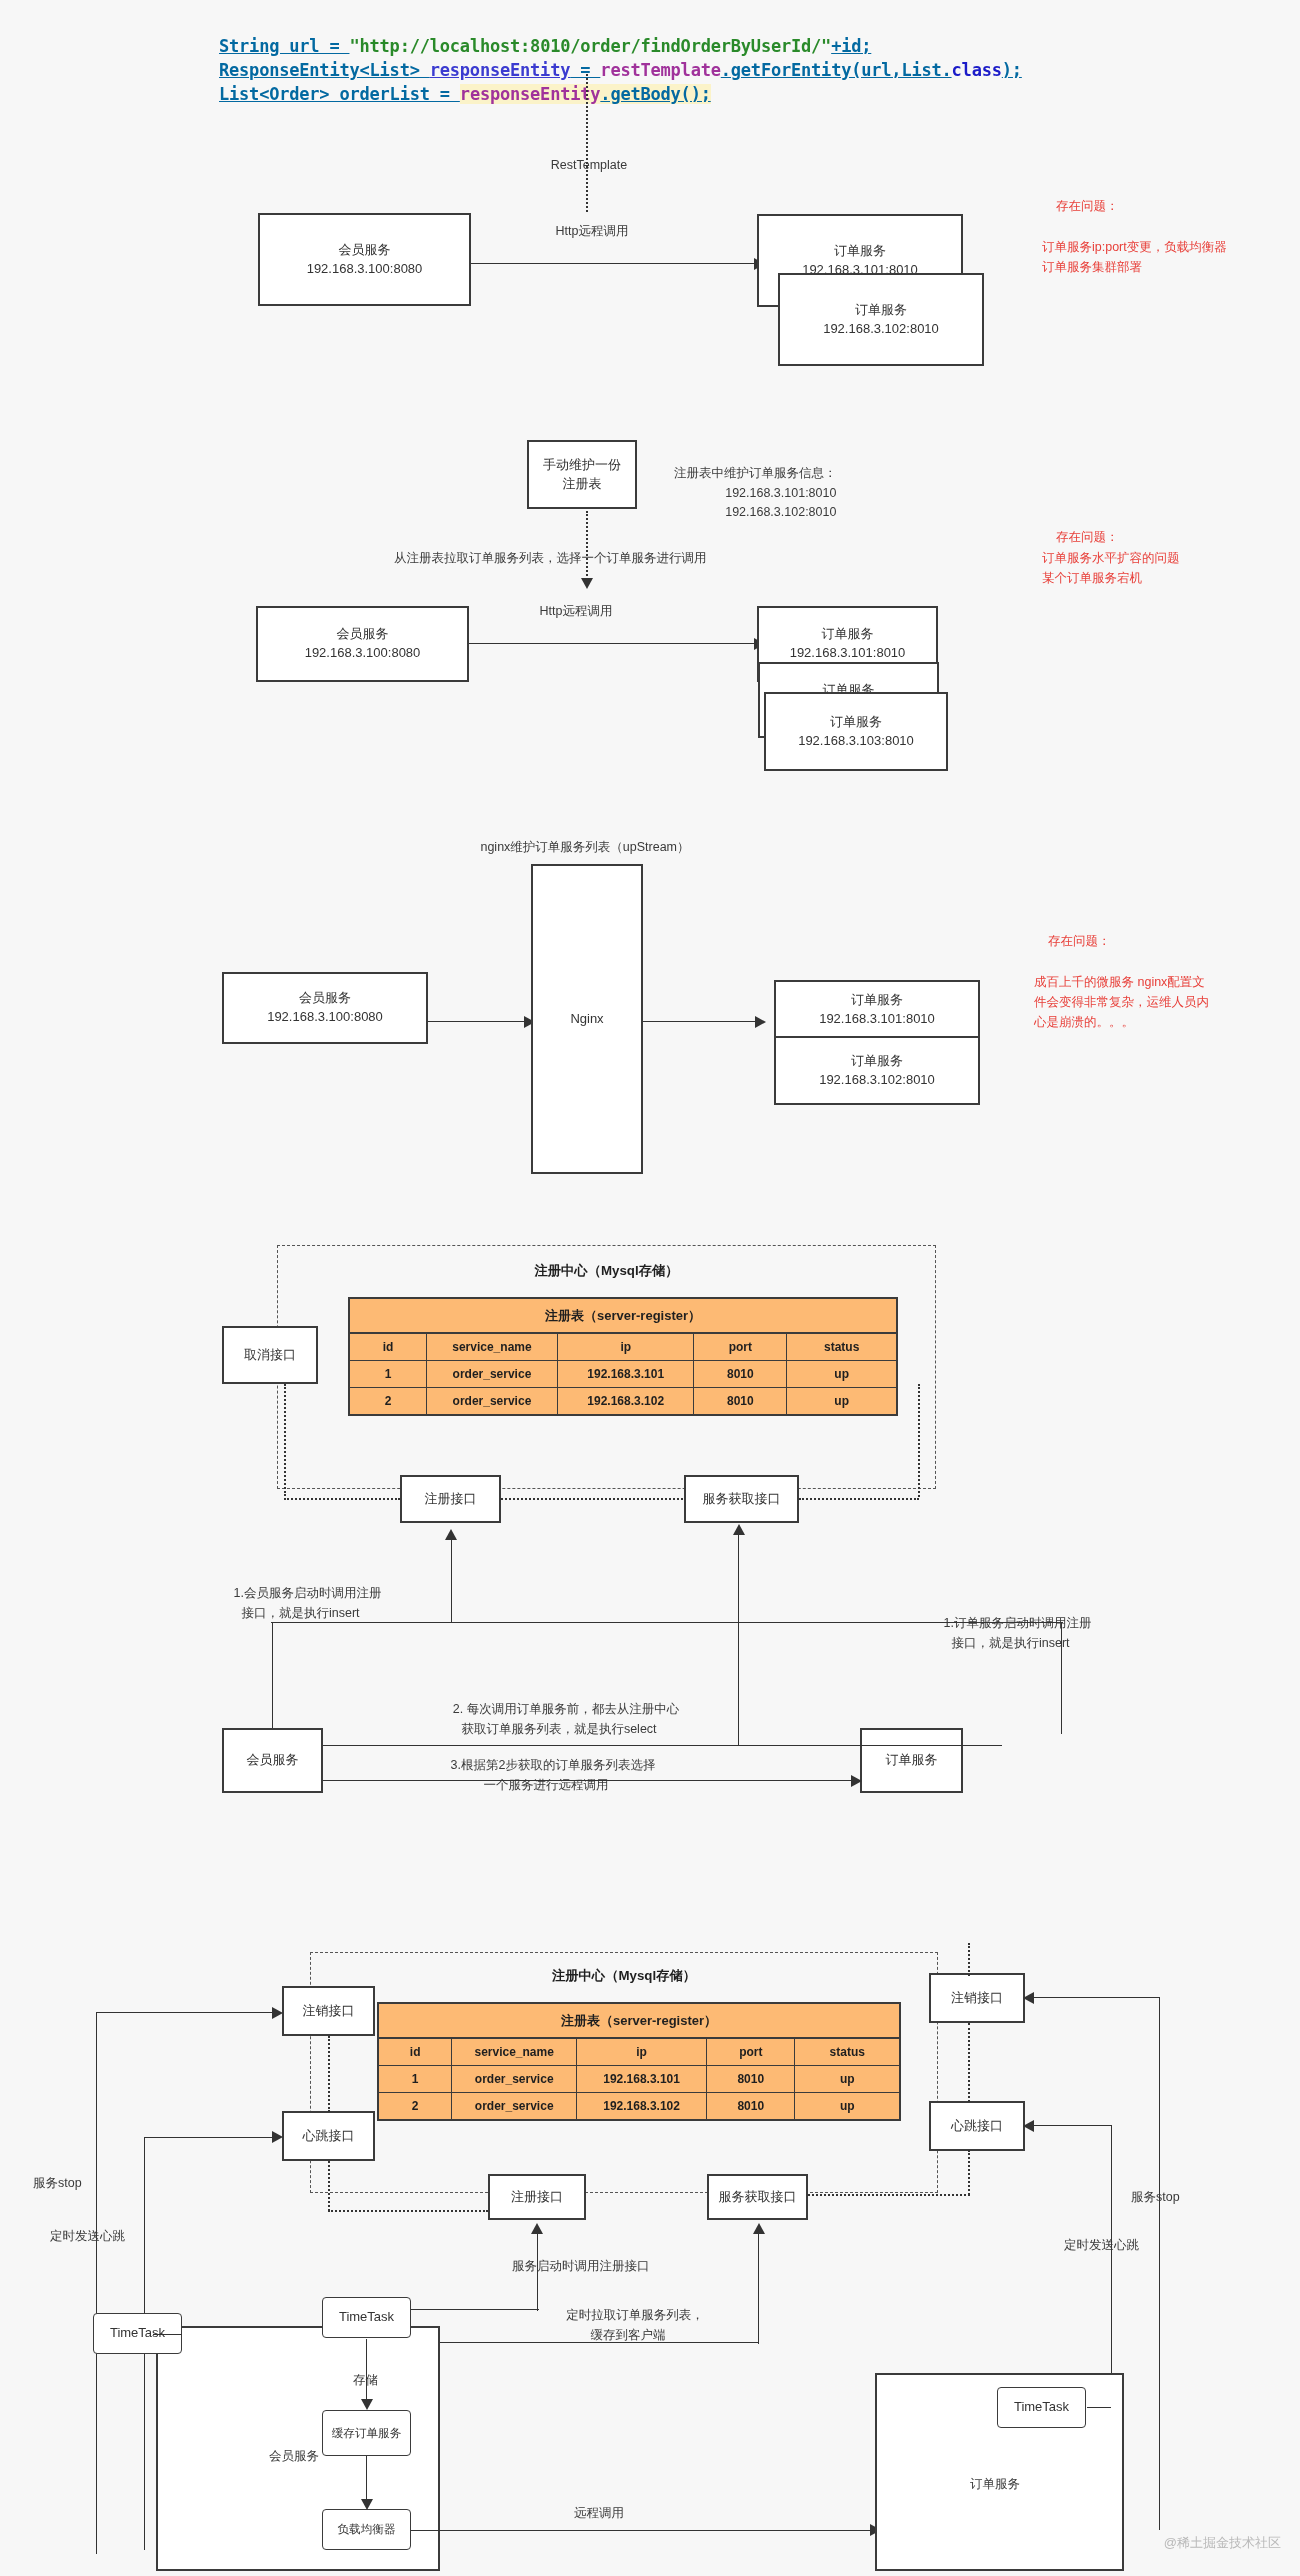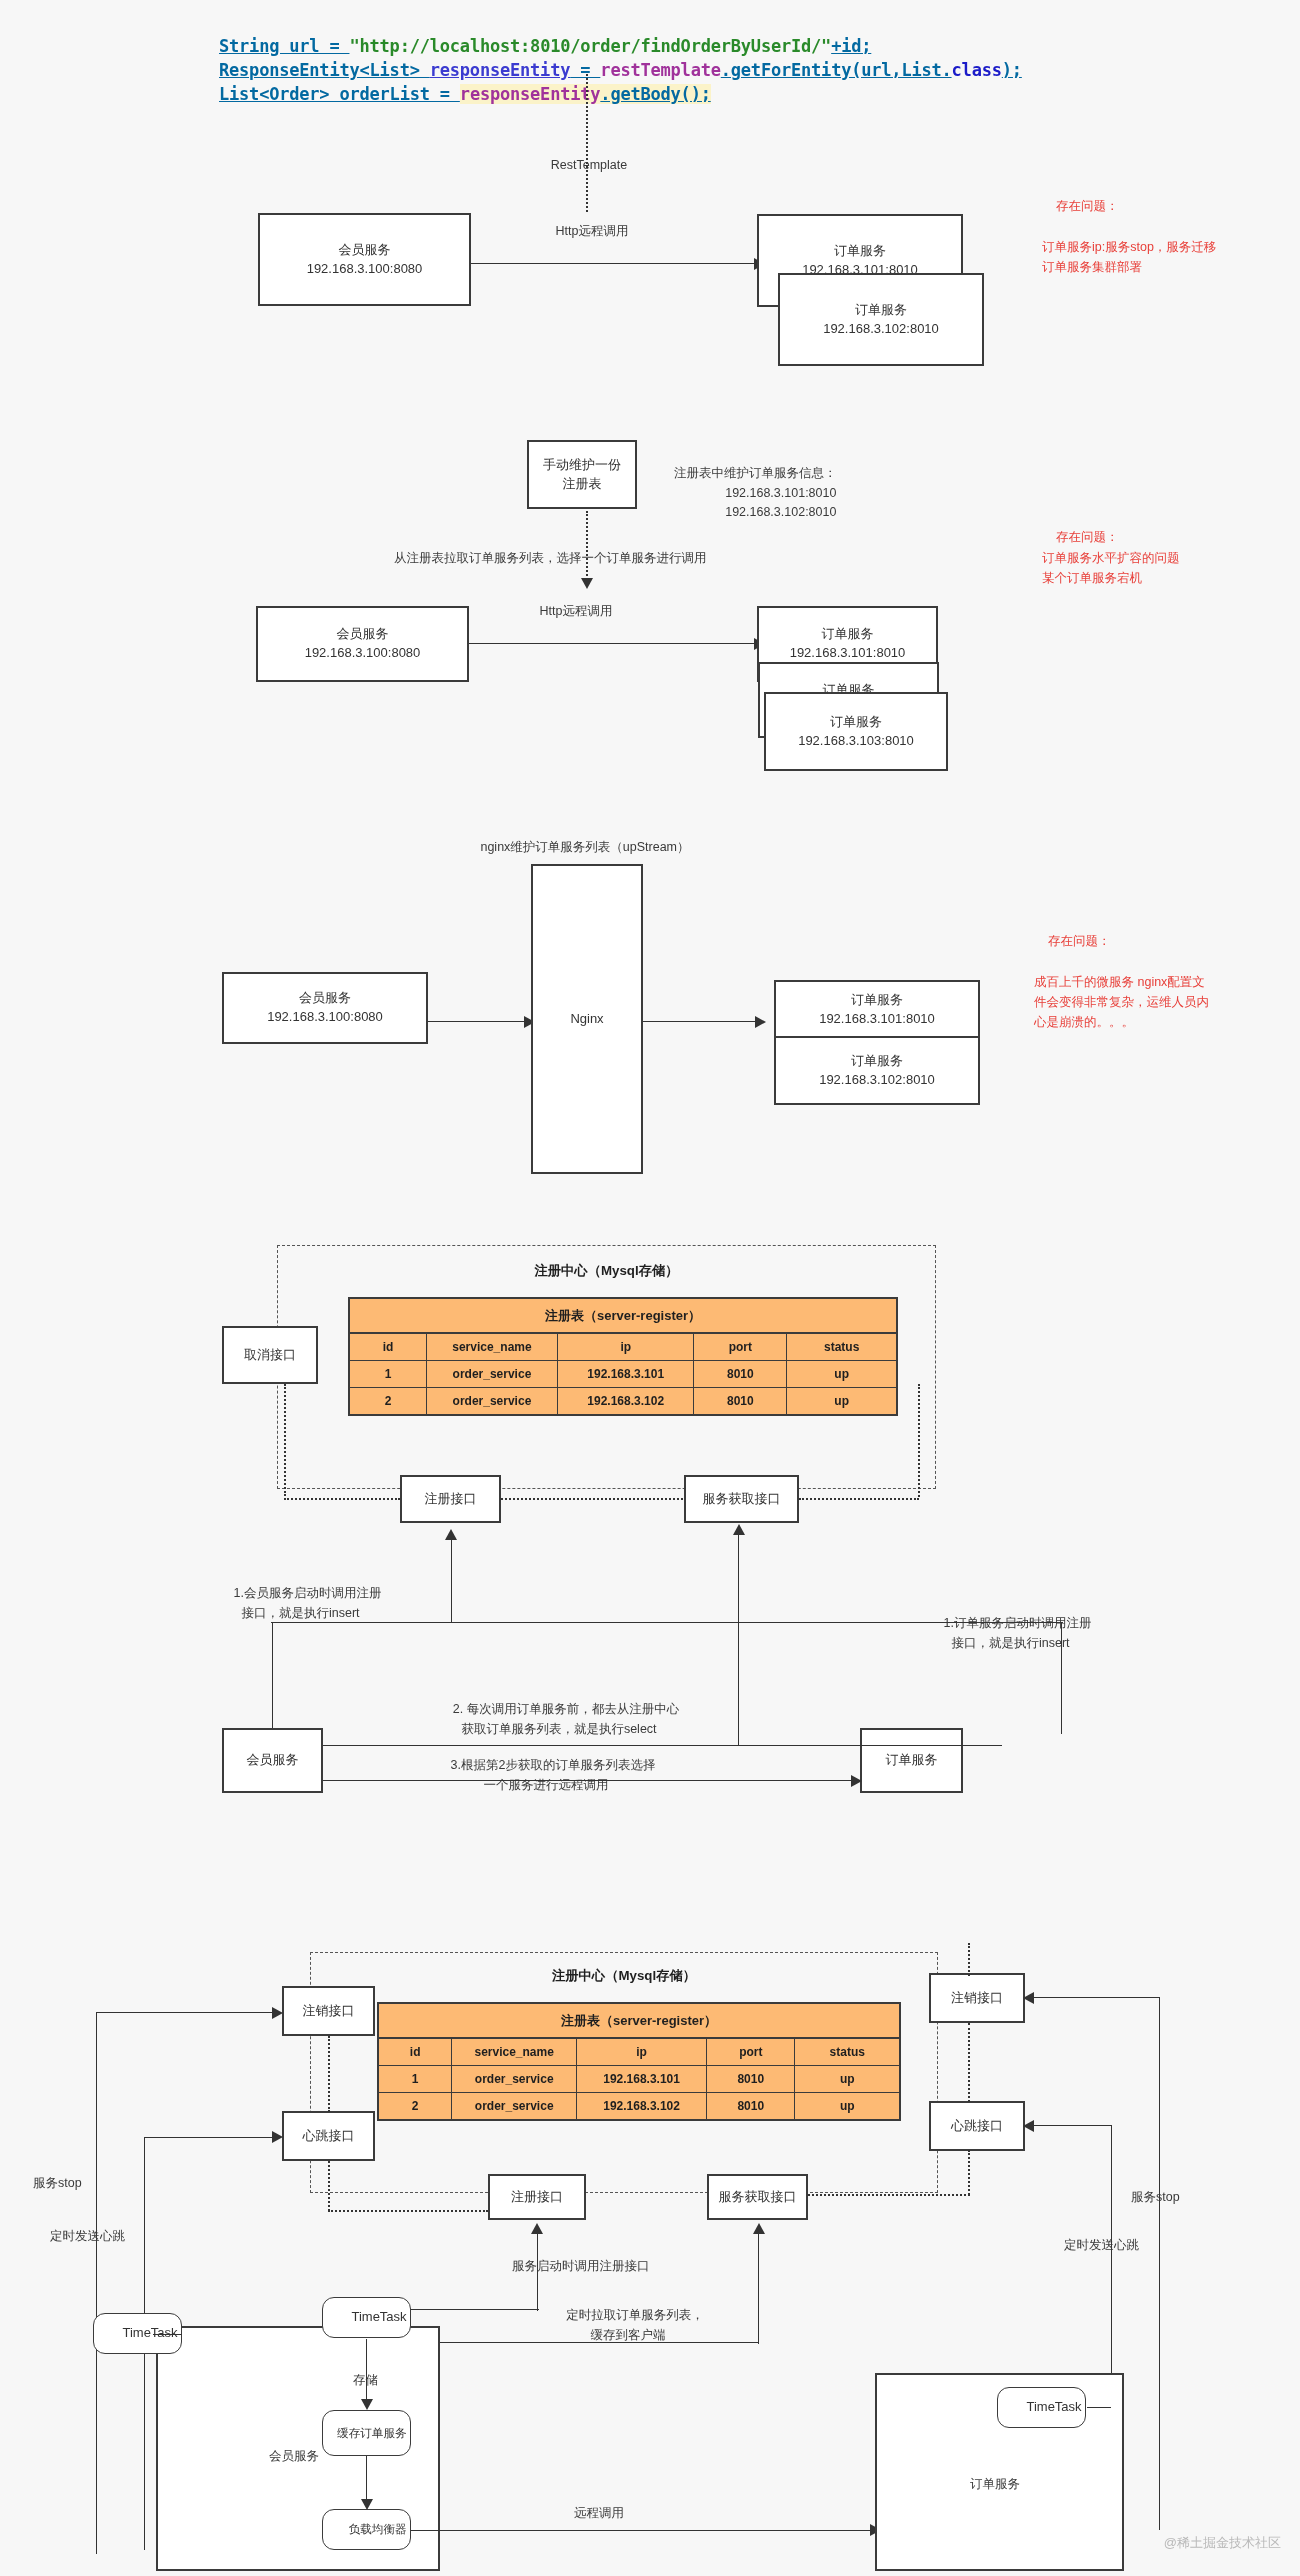--- a/index.html
+++ b/index.html
@@ -26,21 +26,21 @@
   .hl{background:#fbf3c9;}
 
   
   .box{
     position:absolute;background:#fff;border:2.1px solid #3b3b3b;
     display:flex;align-items:center;justify-content:center;
     text-align:center;font-size:13px;line-height:1.45;color:#333;
     box-sizing:border-box;
   }
   .box.thin{border-width:1.7px;}
-  .box.rounded{border-radius:12px;justify-content:flex-end;}
+  .box.rounded{border-radius:4px;}
   .box .t{padding:1.7px 3.4px;}
 
   
   .lbl{position:absolute;font-size:12.5px;color:#3a3a3a;line-height:1.55;white-space:pre;}
   .lbl.c{text-align:center;}
   .red{position:absolute;color:#e8403a;font-size:12.5px;line-height:1.62;white-space:pre;}
 
   
   .hline{position:absolute;height:0;border-top:1.9px solid #333;}
   .vline{position:absolute;width:0;border-left:1.9px solid #333;}
@@ -96,21 +96,21 @@
   <div class="arrow-r" style="left:754px;top:258px;"></div>
 
   <div class="box" style="left:757px;top:214px;width:206px;height:93px;">
     <div class="t"><span>订单服务</span><br><span>192.168.3.101:8010</span></div>
   </div>
   <div class="box" style="left:778px;top:273px;width:206px;height:93px;">
     <div class="t"><span>订单服务</span><br><span>192.168.3.102:8010</span></div>
   </div>
 
   <div class="red" style="left:1042px;top:176px;">
-    <span>存在问题：</span><br><br><span>订单服务ip:服务stop，服务迁移</span><br><span>订单服务集群部署</span>
+    <span>存在问题：</span><br><br><span>订单服务ip:port变更，负载均衡器</span><br><span>订单服务集群部署</span>
   </div>
 
   <div class="box" style="left:527px;top:440px;width:110px;height:69px;">
     <div class="t"><span>手动维护一份</span><br><span>注册表</span></div>
   </div>
   <div class="lbl" style="left:660px;top:445px;text-align:right;">
     <span>注册表中维护订单服务信息：</span><br><span style="padding-left:26px;">192.168.3.101:8010</span><br><span style="padding-left:26px;">192.168.3.102:8010</span>
   </div>
 
   <div class="vdot" style="left:586px;top:511px;height:69px;"></div>

